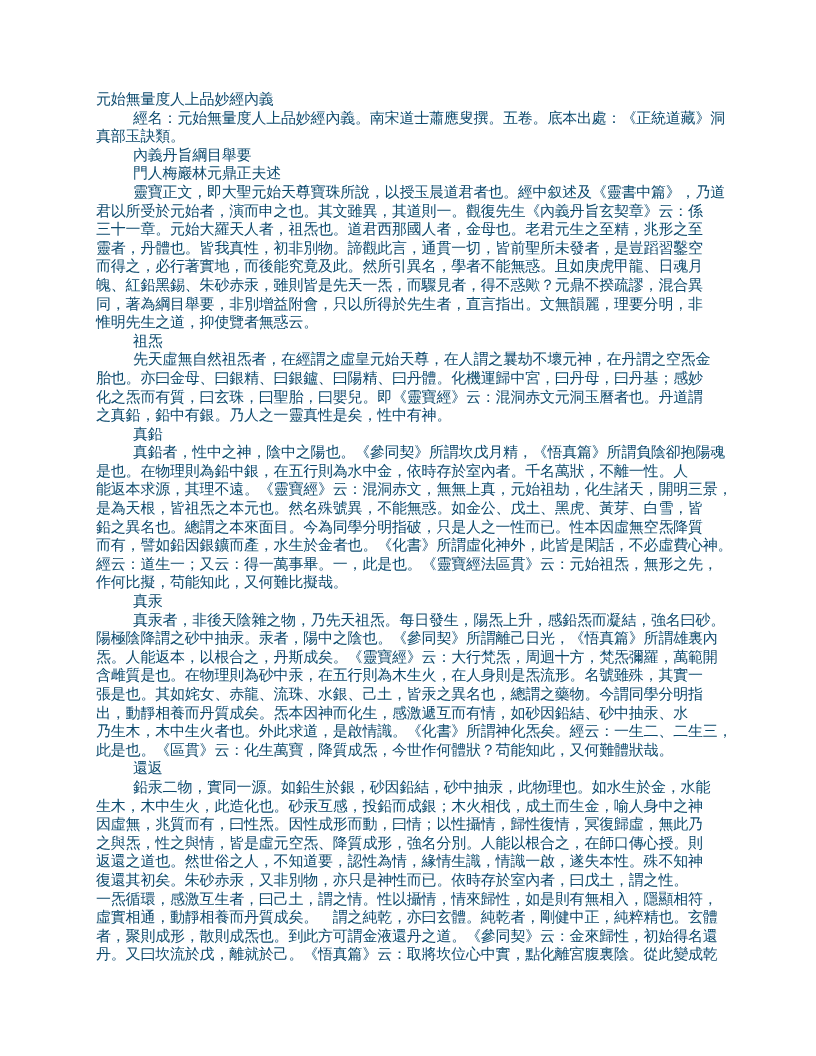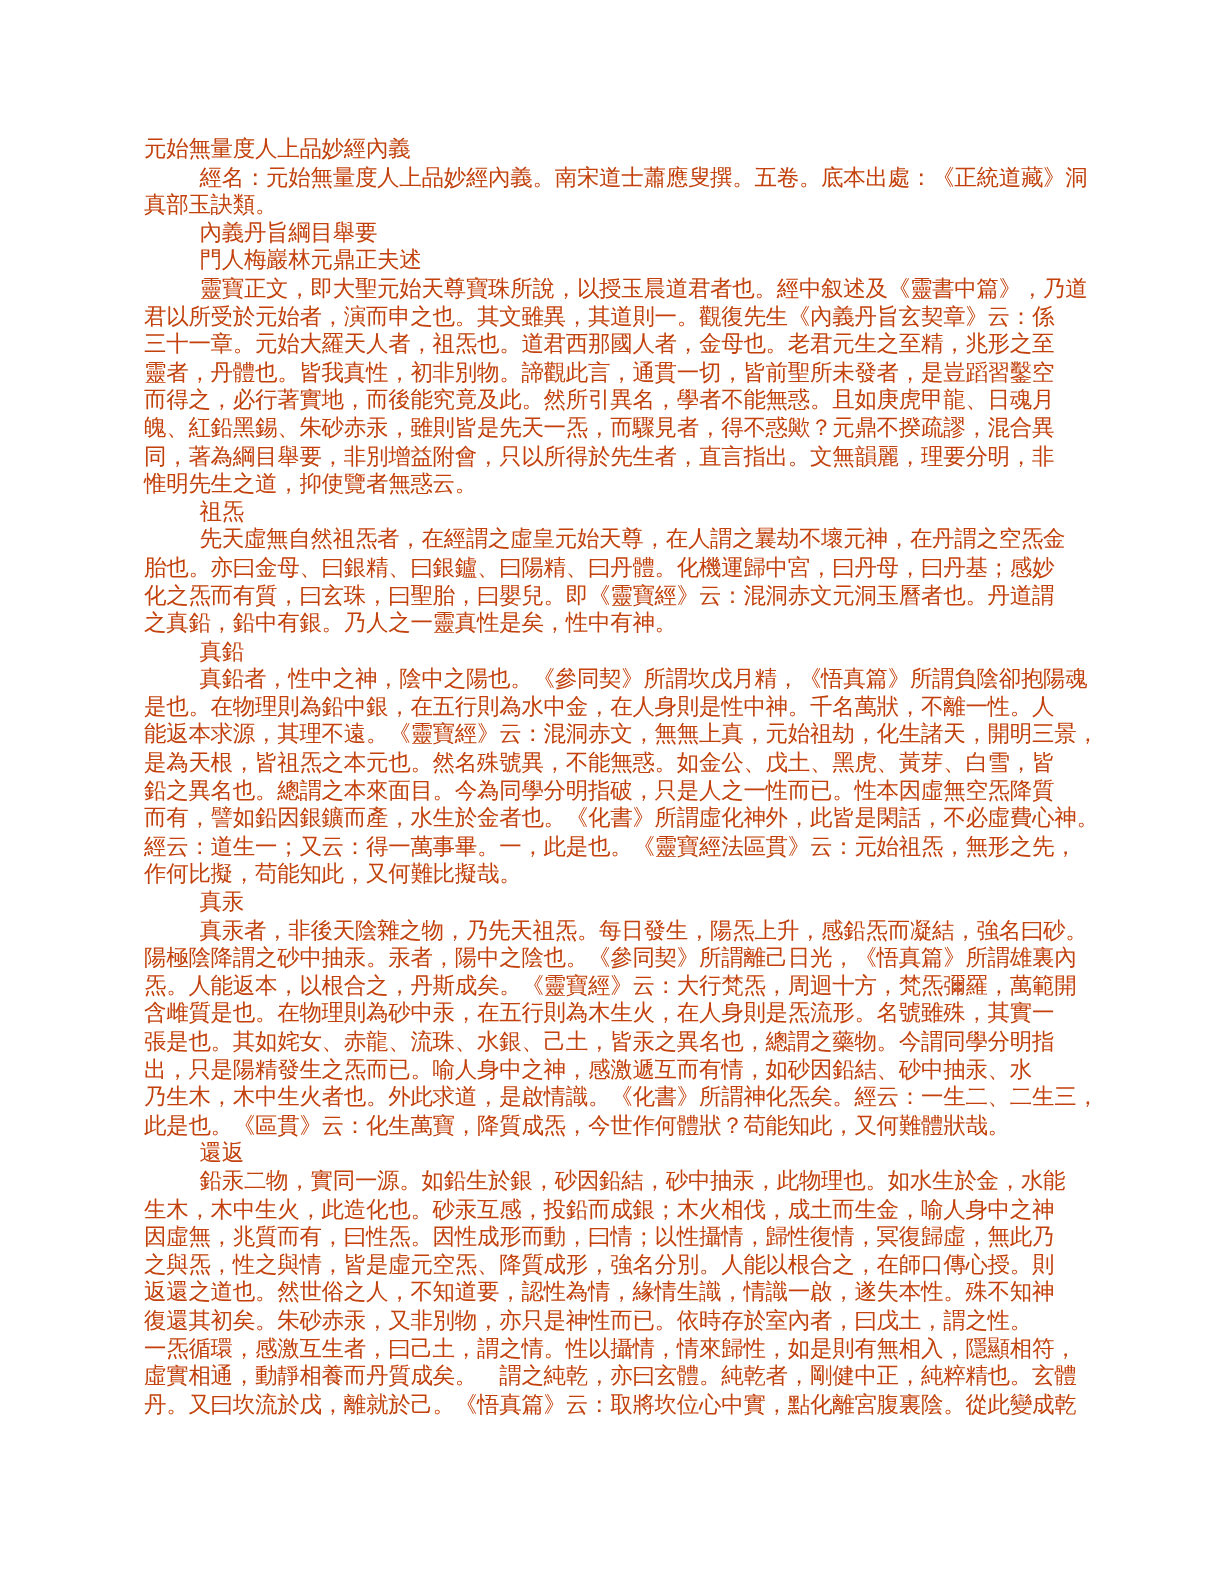--- a/index.html
+++ b/index.html
@@ -7,21 +7,21 @@
     padding: 0;
     background: #ffffff;
   }
   .page {
     position: relative;
     width: 816px;
     height: 1056px;
     background: #ffffff;
     overflow: hidden;
     font-family: "DejaVu Serif", "Liberation Serif", serif;
-    color: #c2410c;
+    color: #0c4a6e;
   }
   .text-body {
     position: absolute;
     left: 96px;
     top: 90px;
     width: 632px;
   }
   .line {
     font-size: 15px;
     line-height: 18.6px;
@@ -54,40 +54,41 @@
       <div class="line">魄、紅鉛黑錫、朱砂赤汞，雖則皆是先天一炁，而驟見者，得不惑歟？元鼎不揆疏謬，混合異</div>
       <div class="line">同，著為綱目舉要，非別增益附會，只以所得於先生者，直言指出。文無韻麗，理要分明，非</div>
       <div class="line">惟明先生之道，抑使覽者無惑云。</div>
       <div class="line indent">祖炁</div>
       <div class="line indent">先天虛無自然祖炁者，在經謂之虛皇元始天尊，在人謂之曩劫不壞元神，在丹謂之空炁金</div>
       <div class="line">胎也。亦曰金母、曰銀精、曰銀鑪、曰陽精、曰丹體。化機運歸中宮，曰丹母，曰丹基；感妙</div>
       <div class="line">化之炁而有質，曰玄珠，曰聖胎，曰嬰兒。即《靈寶經》云：混洞赤文元洞玉曆者也。丹道謂</div>
       <div class="line">之真鉛，鉛中有銀。乃人之一靈真性是矣，性中有神。</div>
       <div class="line indent">真鉛</div>
       <div class="line indent">真鉛者，性中之神，陰中之陽也。《參同契》所謂坎戊月精，《悟真篇》所謂負陰卻抱陽魂</div>
-      <div class="line">是也。在物理則為鉛中銀，在五行則為水中金，在人身則是性中神。千名萬狀，不離一性。人</div>
+      <div class="line">是也。在物理則為鉛中銀，在五行則為水中金，依時存於室內者。千名萬狀，不離一性。人</div>
       <div class="line">能返本求源，其理不遠。《靈寶經》云：混洞赤文，無無上真，元始祖劫，化生諸天，開明三景，</div>
       <div class="line">是為天根，皆祖炁之本元也。然名殊號異，不能無惑。如金公、戊土、黑虎、黃芽、白雪，皆</div>
       <div class="line">鉛之異名也。總謂之本來面目。今為同學分明指破，只是人之一性而已。性本因虛無空炁降質</div>
       <div class="line">而有，譬如鉛因銀鑛而產，水生於金者也。《化書》所謂虛化神外，此皆是閑話，不必虛費心神。</div>
       <div class="line">經云：道生一；又云：得一萬事畢。一，此是也。《靈寶經法區貫》云：元始祖炁，無形之先，</div>
       <div class="line">作何比擬，苟能知此，又何難比擬哉。</div>
       <div class="line indent">真汞</div>
       <div class="line indent">真汞者，非後天陰雜之物，乃先天祖炁。每日發生，陽炁上升，感鉛炁而凝結，強名曰砂。</div>
       <div class="line">陽極陰降謂之砂中抽汞。汞者，陽中之陰也。《參同契》所謂離己日光，《悟真篇》所謂雄裏內</div>
       <div class="line">炁。人能返本，以根合之，丹斯成矣。《靈寶經》云：大行梵炁，周迴十方，梵炁彌羅，萬範開</div>
       <div class="line">含雌質是也。在物理則為砂中汞，在五行則為木生火，在人身則是炁流形。名號雖殊，其實一</div>
       <div class="line">張是也。其如姹女、赤龍、流珠、水銀、己土，皆汞之異名也，總謂之藥物。今謂同學分明指</div>
-      <div class="line">出，只是陽精發生之炁而已。喻人身中之神，感激遞互而有情，如砂因鉛結、砂中抽汞、水</div>
+      <div class="line">出，動靜相養而丹質成矣。炁本因神而化生，感激遞互而有情，如砂因鉛結、砂中抽汞、水</div>
       <div class="line">乃生木，木中生火者也。外此求道，是啟情識。《化書》所謂神化炁矣。經云：一生二、二生三，</div>
       <div class="line">此是也。《區貫》云：化生萬寶，降質成炁，今世作何體狀？苟能知此，又何難體狀哉。</div>
       <div class="line indent">還返</div>
       <div class="line indent">鉛汞二物，實同一源。如鉛生於銀，砂因鉛結，砂中抽汞，此物理也。如水生於金，水能</div>
       <div class="line">生木，木中生火，此造化也。砂汞互感，投鉛而成銀；木火相伐，成土而生金，喻人身中之神</div>
       <div class="line">因虛無，兆質而有，曰性炁。因性成形而動，曰情；以性攝情，歸性復情，冥復歸虛，無此乃</div>
       <div class="line">之與炁，性之與情，皆是虛元空炁、降質成形，強名分別。人能以根合之，在師口傳心授。則</div>
       <div class="line">返還之道也。然世俗之人，不知道要，認性為情，緣情生識，情識一啟，遂失本性。殊不知神</div>
       <div class="line">復還其初矣。朱砂赤汞，又非別物，亦只是神性而已。依時存於室內者，曰戊土，謂之性。</div>
       <div class="line">一炁循環，感激互生者，曰己土，謂之情。性以攝情，情來歸性，如是則有無相入，隱顯相符，</div>
       <div class="line">虛實相通，動靜相養而丹質成矣。　謂之純乾，亦曰玄體。純乾者，剛健中正，純粹精也。玄體</div>
+      <div class="line">者，聚則成形，散則成炁也。到此方可謂金液還丹之道。《參同契》云：金來歸性，初始得名還</div>
       <div class="line">丹。又曰坎流於戊，離就於己。《悟真篇》云：取將坎位心中實，點化離宮腹裏陰。從此變成乾</div>
     </div>
 </div>
 
 </body></html>

